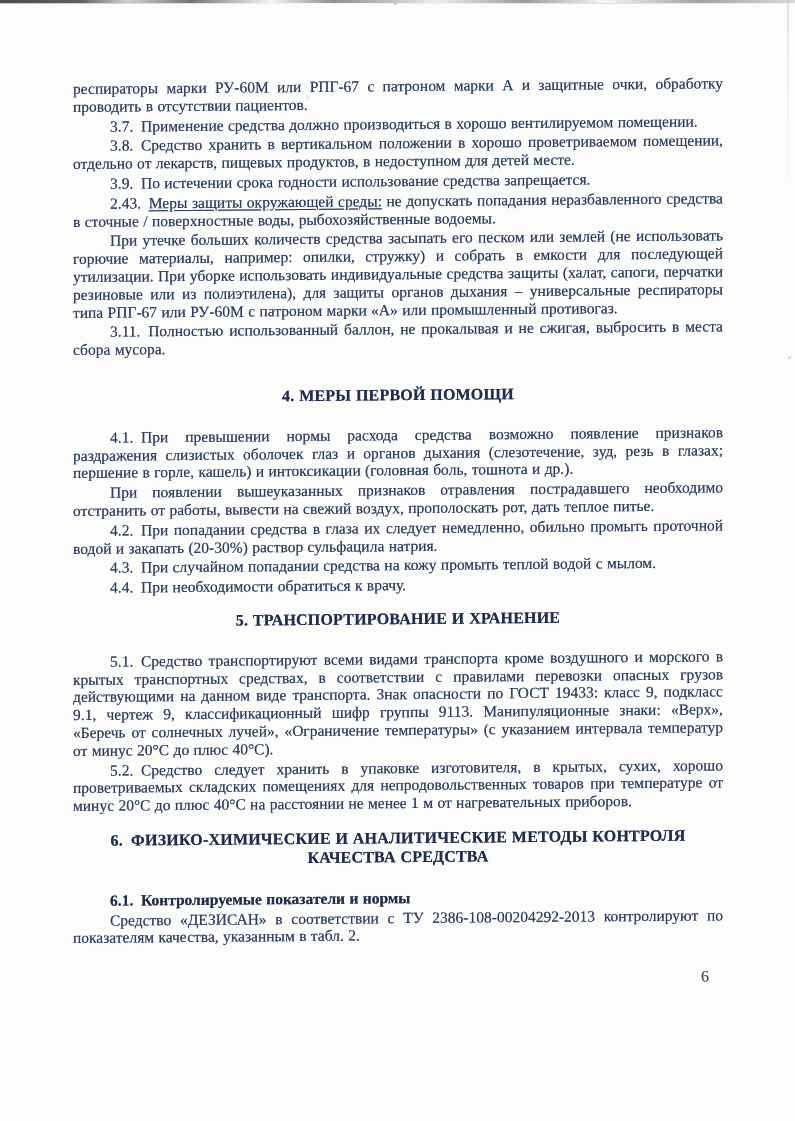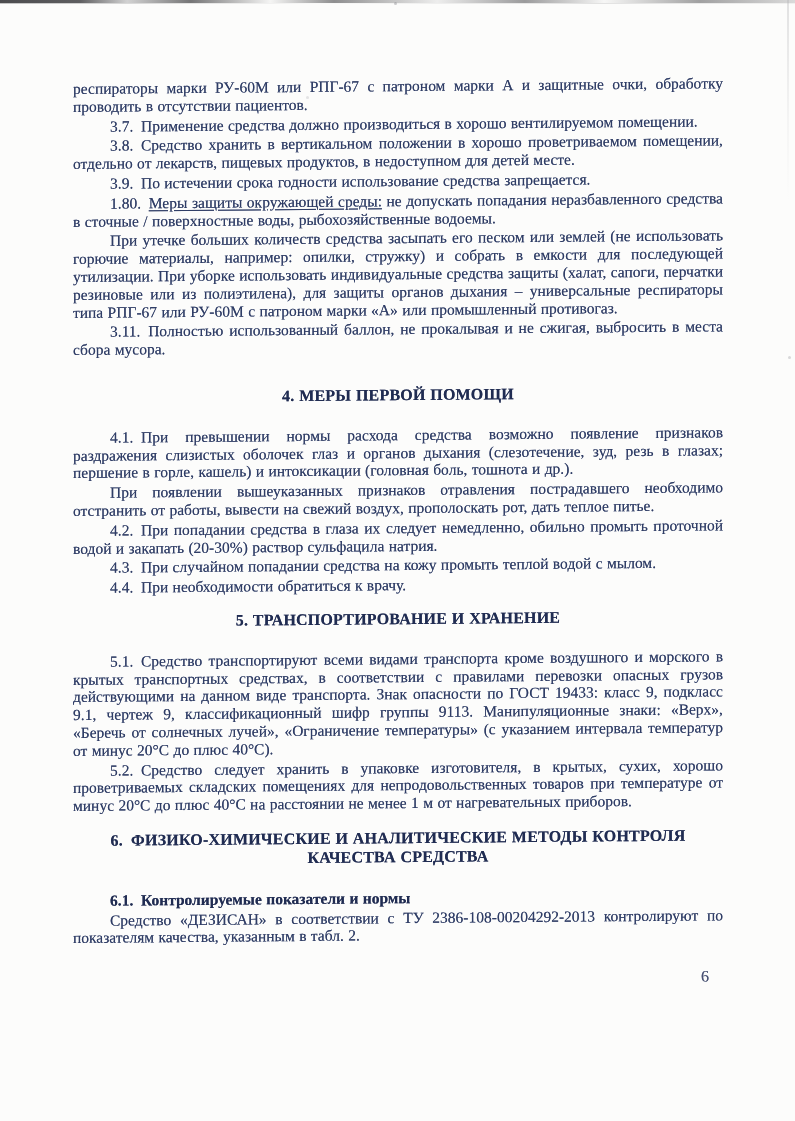--- a/index.html
+++ b/index.html
@@ -90,21 +90,21 @@
   <div class="speck s2"></div>
   <div class="speck s3"></div>
   <div class="smudge"></div>
 
   <div class="content">
 
     <p>респираторы марки РУ-60М или РПГ-67 с патроном марки А и защитные очки, обработку проводить в отсутствии пациентов.</p>
     <p class="indent">3.7. Применение средства должно производиться в хорошо вентилируемом помещении.</p>
     <p class="indent">3.8. Средство хранить в вертикальном положении в хорошо проветриваемом помещении, отдельно от лекарств, пищевых продуктов, в недоступном для детей месте.</p>
     <p class="indent">3.9. По истечении срока годности использование средства запрещается.</p>
-    <p class="indent"><span>1.80. </span><span class="underlined">Меры защиты окружающей среды:</span><span> не допускать попадания неразбавленного средства в сточные / поверхностные воды, рыбохозяйственные водоемы.</span></p>
+    <p class="indent"><span>2.43. </span><span class="underlined">Меры защиты окружающей среды:</span><span> не допускать попадания неразбавленного средства в сточные / поверхностные воды, рыбохозяйственные водоемы.</span></p>
     <p class="indent">При утечке больших количеств средства засыпать его песком или землей (не использовать горючие материалы, например: опилки, стружку) и собрать в емкости для последующей утилизации. При уборке использовать индивидуальные средства защиты (халат, сапоги, перчатки резиновые или из полиэтилена), для защиты органов дыхания – универсальные респираторы типа РПГ-67 или РУ-60М с патроном марки «А» или промышленный противогаз.</p>
     <p class="indent">3.11. Полностью использованный баллон, не прокалывая и не сжигая, выбросить в места сбора мусора.</p>
 
     <div class="sec-heading">4. МЕРЫ ПЕРВОЙ ПОМОЩИ</div>
 
     <p class="indent">4.1. При превышении нормы расхода средства возможно появление признаков раздражения слизистых оболочек глаз и органов дыхания (слезотечение, зуд, резь в глазах; першение в горле, кашель) и интоксикации (головная боль, тошнота и др.).</p>
     <p class="indent">При появлении вышеуказанных признаков отравления пострадавшего необходимо отстранить от работы, вывести на свежий воздух, прополоскать рот, дать теплое питье.</p>
     <p class="indent">4.2. При попадании средства в глаза их следует немедленно, обильно промыть проточной водой и закапать (20-30%) раствор сульфацила натрия.</p>
     <p class="indent">4.3. При случайном попадании средства на кожу промыть теплой водой с мылом.</p>
     <p class="indent">4.4. При необходимости обратиться к врачу.</p>

